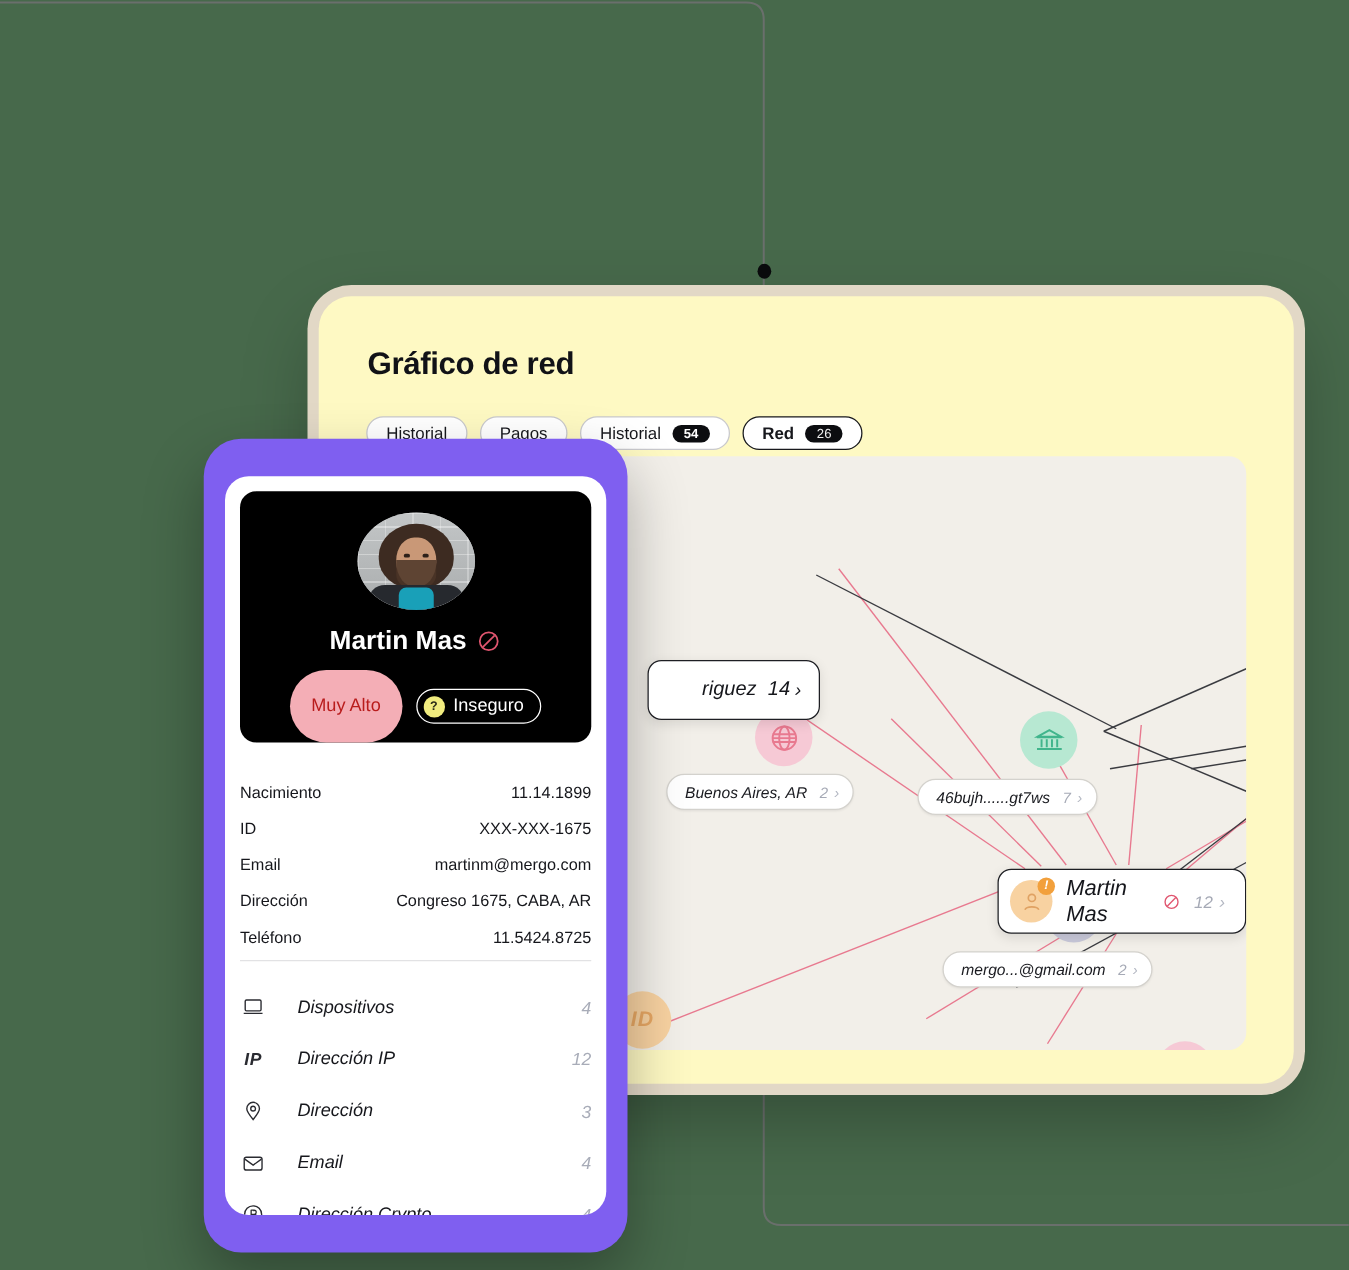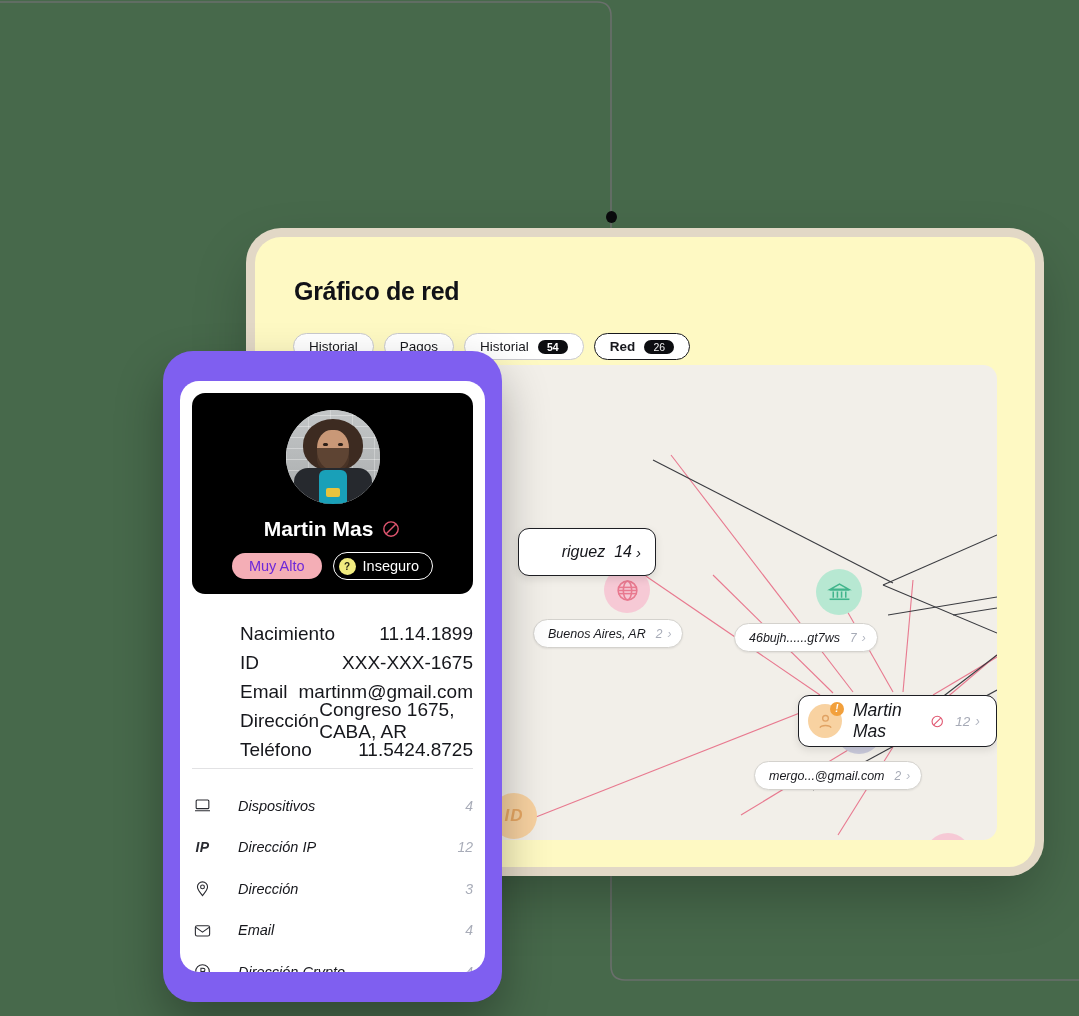--- a/index.html
+++ b/index.html
@@ -128,34 +128,34 @@
   .ph .eyeL{left:37px;} .ph .eyeR{left:52px;}
   .ph .body{position:absolute;left:8px;top:58px;width:78px;height:40px;background:#26292e;border-radius:14px 14px 0 0;}
   .ph .shirt{position:absolute;left:33px;top:60px;width:28px;height:34px;background:#19a0b8;border-radius:6px 6px 0 0;}
   .ph .logo{position:absolute;left:40px;top:78px;width:14px;height:9px;background:#e8c33c;border-radius:2px;}
   .hname{
     margin-top:13px;color:#fff;font-size:21px;font-weight:bold;
     display:flex;align-items:center;gap:8px;
   }
   .badges{margin-top:11px;display:flex;gap:11px;align-items:center;}
   .b-risk{
-    background:#f4aeb6;color:#6d28d9;border-radius:30px;
-    padding:0 17px;height:26px;display:flex;align-items:center;font-size:14.5px;
+    background:#f4aeb6;color:#b91c1c;border-radius:30px;
+    padding:16px 17px;height:26px;display:flex;align-items:center;font-size:14.5px;
   }
   .b-sec{
     border:1.3px solid #fff;color:#fff;border-radius:30px;height:26px;
     padding:0 13px 0 5px;display:flex;align-items:center;gap:7px;font-size:14.5px;
   }
   .q-dot{
     width:17px;height:17px;border-radius:50%;background:#f1ec7f;color:#2a2a16;
     font-size:10px;font-weight:bold;display:flex;align-items:center;justify-content:center;
   }
 
   .rows{position:absolute;left:12px;top:238px;width:281px;}
-  .row{display:flex;justify-content:space-between;align-items:center;height:29px;font-size:19px;margin-left:48px;}
+  .row{display:flex;justify-content:space-between;align-items:center;height:29px;font-size:13px;}
   .row .k{color:#16171c;}
   .row .v{color:#16171c;}
   .divider{position:absolute;left:12px;top:387px;width:281px;height:1px;background:#e2e2e4;}
 
   .stats{position:absolute;left:12px;top:404px;width:281px;}
   .stat{display:flex;align-items:center;height:41.5px;gap:25px;font-size:14.5px;cursor:pointer;font-style:italic;}
   .stat .ic{width:21px;display:flex;align-items:center;justify-content:center;color:#2a2b31;flex:none;}
   .stat .lb{color:#16171c;flex:1;}
   .stat .ct{color:#a8acb8;font-size:14px;}
 
@@ -335,21 +335,21 @@
         <div class="row">
           <span class="k">Nacimiento</span>
           <span class="v">11.14.1899</span>
         </div>
         <div class="row">
           <span class="k">ID</span>
           <span class="v">XXX-XXX-1675</span>
         </div>
         <div class="row">
           <span class="k">Email</span>
-          <span class="v">martinm@gmail.com</span>
+          <span class="v">martinm@mergo.com</span>
         </div>
         <div class="row">
           <span class="k">Dirección</span>
           <span class="v">Congreso 1675, CABA, AR</span>
         </div>
         <div class="row">
           <span class="k">Teléfono</span>
           <span class="v">11.5424.8725</span>
         </div>
       </div>

